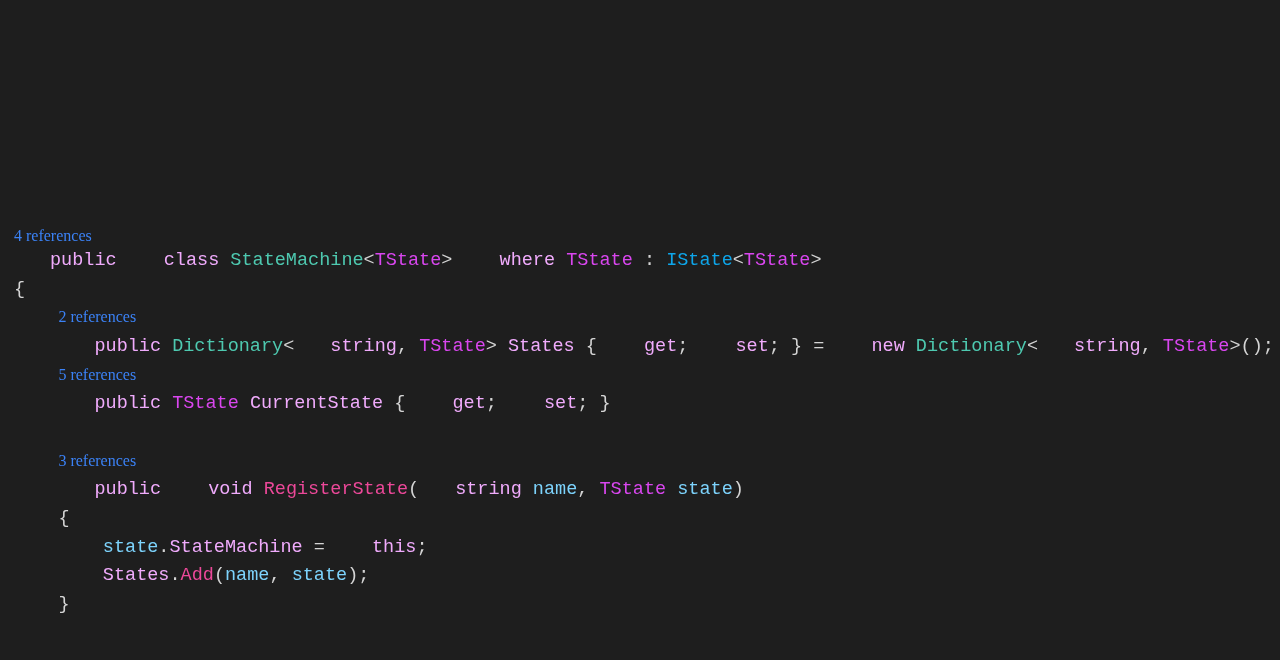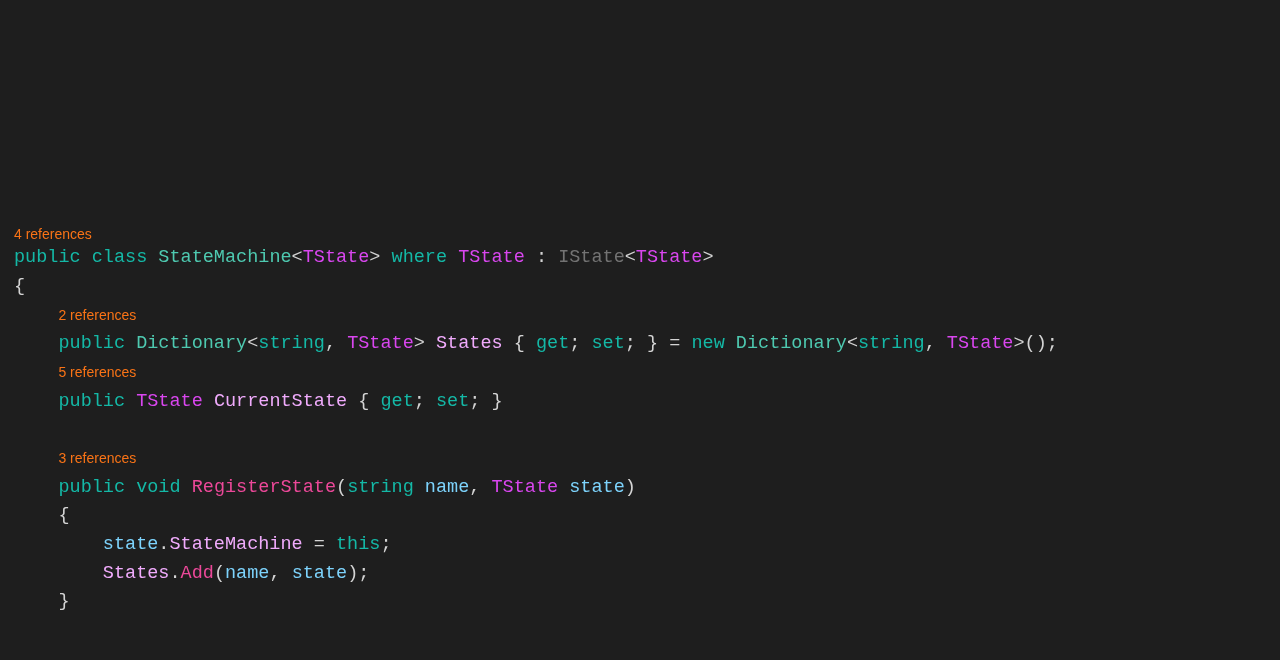--- a/index.html
+++ b/index.html
@@ -14,29 +14,29 @@
       color: #d4d4d4;
       padding-top: 110px;
       padding-left: 14px;
       line-height: 1.55;
       white-space: pre;
       overflow: hidden;
       width: 1280px;
       height: 660px;
     }
     .codelens {
-      color: #f97316;
-      font-size: 14px;
-      font-family: Liberation Sans, sans-serif;
+      color: #3b82f6;
+      font-size: 16px;
+      font-family: Liberation Serif, serif;
       line-height: 1.4;
       cursor: pointer;
     }
-    .kw { color: #14b8a6; }
+    .kw { color: #f0abfc; margin-left: 36px; }
     .type { color: #4ec9b0; }
-    .iface { color: #737373; }
+    .iface { color: #0ea5e9; }
     .tparam { color: #d946ef; }
     .method { color: #ec4899; }
     .param { color: #7dd3fc; }
     .prop { color: #f0abfc; }
     .punct { color: #d4d4d4; }
     .brace { color: #d4d4d4; }
   </style>
 </head>
 <body>
 

